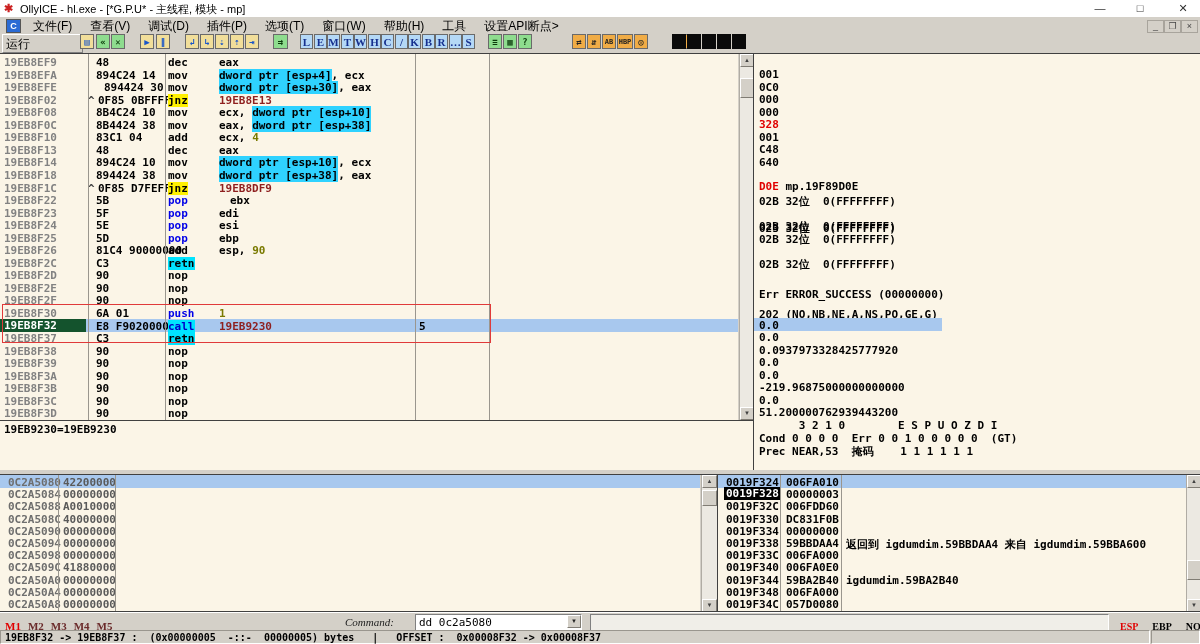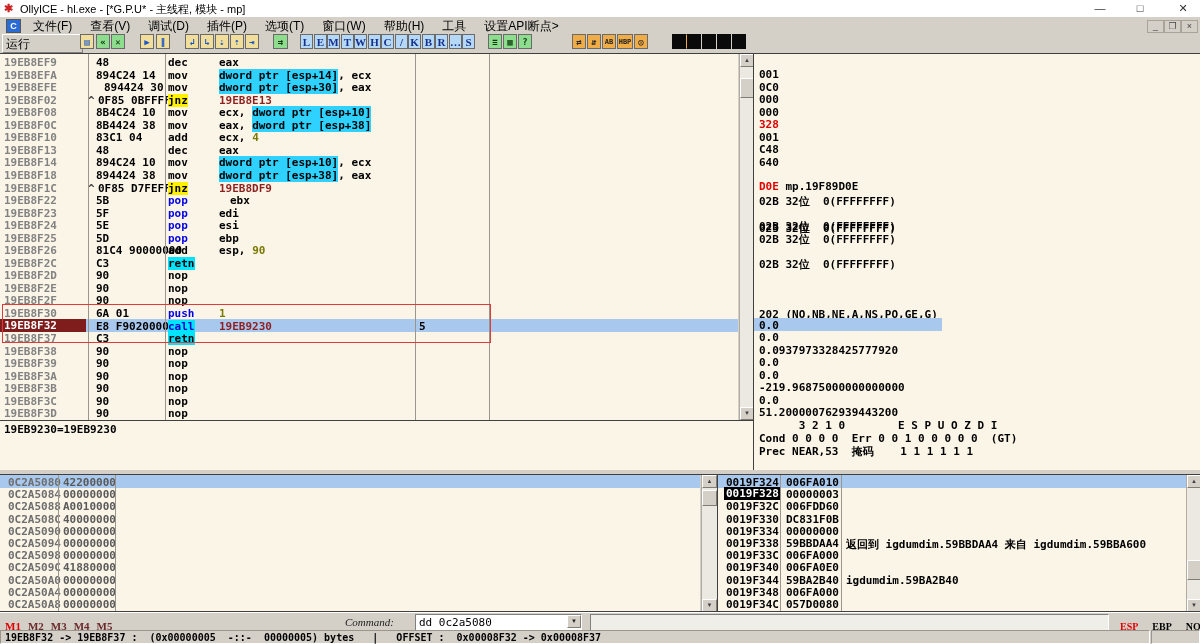--- a/index.html
+++ b/index.html
@@ -40,21 +40,21 @@
   #reg-header{left:754px;top:54px;width:446px;height:14px;background:#C9C5BD;border-bottom:1px solid #8A867E;}
   #reg-header .mono{font-size:10px;}
   #dump-pane{left:0;top:475px;width:700px;height:137px;overflow:hidden;}
   #stack-pane{left:718px;top:475px;width:468px;height:137px;overflow:hidden;}
   .hline{background:#404040;height:1px;}
   .vline{background:#9A968E;width:1px;}
   .vline-dark{background:#404040;width:1px;}
   .row{position:absolute;left:0;height:13px;width:100%;}
   .addr{color:#828282;}
   .selbg{background:#A8C8EE;position:absolute;height:13px;}
-  .addr-sel{background:#7f1d1d;color:#fff;position:absolute;}
+  .addr-sel{background:#14532d;color:#fff;position:absolute;}
   .hl{background:#2FD2FF;}
   .mb{color:#0000E8;}
   .mc{background:#00E4FF;color:#000;}
   .mcall{background:#00E4FF;color:#0000C8;}
   .my{background:#FFF000;color:#000;}
   .redop{color:#8E1F1F;}
   .num{color:#7A7A00;}
   .rred{color:#E00000;}
   .espcell{background:#000;color:#fff;}
   
@@ -144,21 +144,21 @@
       <div class="tb tb-black" style="left: 672px; width: 14px;"></div>
       <div class="tb tb-black" style="left: 687px; width: 14px;"></div>
       <div class="tb tb-black" style="left: 702px; width: 14px;"></div>
       <div class="tb tb-black" style="left: 717px; width: 14px;"></div>
       <div class="tb tb-black" style="left: 732px; width: 14px;"></div>
     </div>
 </div>
 
 <div class="abs pane" id="disasm-pane">
     <div class="row mono" style="top: 2px;"><span class="addr" style="position: absolute; left: 4px;">19EB8EF9</span><span style="position: absolute; left: 96px;">48</span><span style="position: absolute; left: 168px;">dec</span><span style="position: absolute; left: 219px;"><span>eax</span></span></div>
-    <div class="row mono" style="top: 14.55px;"><span class="addr" style="position: absolute; left: 4px;">19EB8EFA</span><span style="position: absolute; left: 96px;">894C24 14</span><span style="position: absolute; left: 168px;">mov</span><span style="position: absolute; left: 219px;"><span class="hl">dword ptr [esp+14]</span><span>, ecx</span></span></div>
+    <div class="row mono" style="top: 14.55px;"><span class="addr" style="position: absolute; left: 4px;">19EB8EFA</span><span style="position: absolute; left: 96px;">894C24 14</span><span style="position: absolute; left: 168px;">mov</span><span style="position: absolute; left: 219px;"><span class="hl">dword ptr [esp+4]</span><span>, ecx</span></span></div>
     <div class="row mono" style="top: 27.1px;"><span class="addr" style="position: absolute; left: 4px;">19EB8EFE</span><span style="position: absolute; left: 104px; text-align: center;">894424 30</span><span style="position: absolute; left: 168px;">mov</span><span style="position: absolute; left: 219px;"><span class="hl">dword ptr [esp+30]</span><span>, eax</span></span></div>
     <div class="row mono" style="top: 39.65px;"><span class="addr" style="position: absolute; left: 4px;">19EB8F02</span><span style="position: absolute; left: 88px; color: rgb(68, 68, 68);">^</span><span style="position: absolute; left: 98px;">0F85 0BFFFFFF</span><span class="my" style="position: absolute; left: 168px;">jnz</span><span style="position: absolute; left: 219px;"><span class="redop">19EB8E13</span></span></div>
     <div class="row mono" style="top: 52.2px;"><span class="addr" style="position: absolute; left: 4px;">19EB8F08</span><span style="position: absolute; left: 96px;">8B4C24 10</span><span style="position: absolute; left: 168px;">mov</span><span style="position: absolute; left: 219px;"><span>ecx, </span><span class="hl">dword ptr [esp+10]</span></span></div>
     <div class="row mono" style="top: 64.75px;"><span class="addr" style="position: absolute; left: 4px;">19EB8F0C</span><span style="position: absolute; left: 96px;">8B4424 38</span><span style="position: absolute; left: 168px;">mov</span><span style="position: absolute; left: 219px;"><span>eax, </span><span class="hl">dword ptr [esp+38]</span></span></div>
     <div class="row mono" style="top: 77.3px;"><span class="addr" style="position: absolute; left: 4px;">19EB8F10</span><span style="position: absolute; left: 96px;">83C1 04</span><span style="position: absolute; left: 168px;">add</span><span style="position: absolute; left: 219px;"><span>ecx, </span><span class="num">4</span></span></div>
     <div class="row mono" style="top: 89.85px;"><span class="addr" style="position: absolute; left: 4px;">19EB8F13</span><span style="position: absolute; left: 96px;">48</span><span style="position: absolute; left: 168px;">dec</span><span style="position: absolute; left: 219px;"><span>eax</span></span></div>
     <div class="row mono" style="top: 102.4px;"><span class="addr" style="position: absolute; left: 4px;">19EB8F14</span><span style="position: absolute; left: 96px;">894C24 10</span><span style="position: absolute; left: 168px;">mov</span><span style="position: absolute; left: 219px;"><span class="hl">dword ptr [esp+10]</span><span>, ecx</span></span></div>
     <div class="row mono" style="top: 114.95px;"><span class="addr" style="position: absolute; left: 4px;">19EB8F18</span><span style="position: absolute; left: 96px;">894424 38</span><span style="position: absolute; left: 168px;">mov</span><span style="position: absolute; left: 219px;"><span class="hl">dword ptr [esp+38]</span><span>, eax</span></span></div>
     <div class="row mono" style="top: 127.5px;"><span class="addr" style="position: absolute; left: 4px;">19EB8F1C</span><span style="position: absolute; left: 88px; color: rgb(68, 68, 68);">^</span><span style="position: absolute; left: 98px;">0F85 D7FEFFFF</span><span class="my" style="position: absolute; left: 168px;">jnz</span><span style="position: absolute; left: 219px;"><span class="redop">19EB8DF9</span></span></div>
     <div class="row mono" style="top: 140.05px;"><span class="addr" style="position: absolute; left: 4px;">19EB8F22</span><span style="position: absolute; left: 96px;">5B</span><span class="mb" style="position: absolute; left: 168px;">pop</span><span style="position: absolute; left: 230px;"><span>ebx</span></span></div>
@@ -203,20 +203,21 @@
     <div class="row mono" style="top: 64px;"><span style="position: absolute; left: 5px;"><span class="rred">328</span></span></div>
     <div class="row mono" style="top: 76.5px;"><span style="position: absolute; left: 5px;"><span>001</span></span></div>
     <div class="row mono" style="top: 89px;"><span style="position: absolute; left: 5px;"><span>C48</span></span></div>
     <div class="row mono" style="top: 101.5px;"><span style="position: absolute; left: 5px;"><span>640</span></span></div>
     <div class="row mono" style="top: 126px;"><span style="position: absolute; left: 5px;"><span class="rred">D0E</span><span> mp.19F89D0E</span></span></div>
     <div class="row mono" style="top: 140px;"><span style="position: absolute; left: 5px;"><span>02B 32位  0(FFFFFFFF)</span></span></div>
     <div class="row mono" style="top: 167px;"><span style="position: absolute; left: 5px;"><span>023 32位  0(FFFFFFFF)</span></span></div>
     <div class="row mono" style="top: 165px;"><span style="position: absolute; left: 5px;"><span>02B 32位  0(FFFFFFFF)</span></span></div>
     <div class="row mono" style="top: 177.5px;"><span style="position: absolute; left: 5px;"><span>02B 32位  0(FFFFFFFF)</span></span></div>
     <div class="row mono" style="top: 202.5px;"><span style="position: absolute; left: 5px;"><span>02B 32位  0(FFFFFFFF)</span></span></div>
+    <div class="row mono" style="top: 234px;"><span style="position: absolute; left: 5px;"><span>Err ERROR_SUCCESS (00000000)</span></span></div>
     <div class="row mono" style="top: 254px;"><span style="position: absolute; left: 5px;"><span>202 (NO,NB,NE,A,NS,PO,GE,G)</span></span></div>
     <div class="row mono" style="top: 264.5px;"><span class="selbg" style="left: 0px; width: 188px; top: -1px;"></span><span style="position: absolute; left: 5px;"><span>0.0</span></span></div>
     <div class="row mono" style="top: 277px;"><span style="position: absolute; left: 5px;"><span>0.0</span></span></div>
     <div class="row mono" style="top: 289.5px;"><span style="position: absolute; left: 5px;"><span>0.0937973328425777920</span></span></div>
     <div class="row mono" style="top: 302px;"><span style="position: absolute; left: 5px;"><span>0.0</span></span></div>
     <div class="row mono" style="top: 314.5px;"><span style="position: absolute; left: 5px;"><span>0.0</span></span></div>
     <div class="row mono" style="top: 327px;"><span style="position: absolute; left: 5px;"><span>-219.96875000000000000</span></span></div>
     <div class="row mono" style="top: 339.5px;"><span style="position: absolute; left: 5px;"><span>0.0</span></span></div>
     <div class="row mono" style="top: 352px;"><span style="position: absolute; left: 5px;"><span>51.200000762939443200</span></span></div>
     <div class="row mono" style="top: 365px;"><span style="position: absolute; left: 5px;"><span>      3 2 1 0        E S P U O Z D I</span></span></div>

